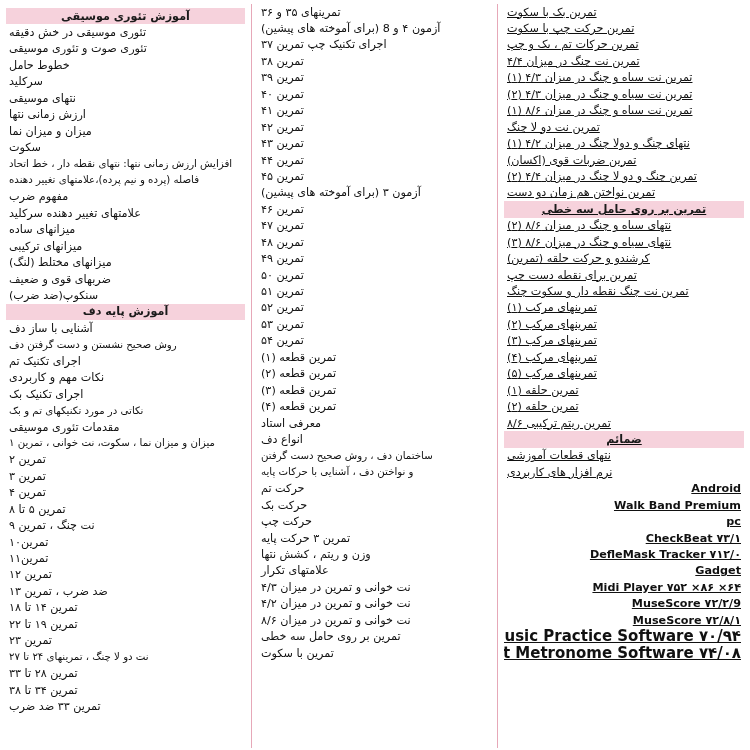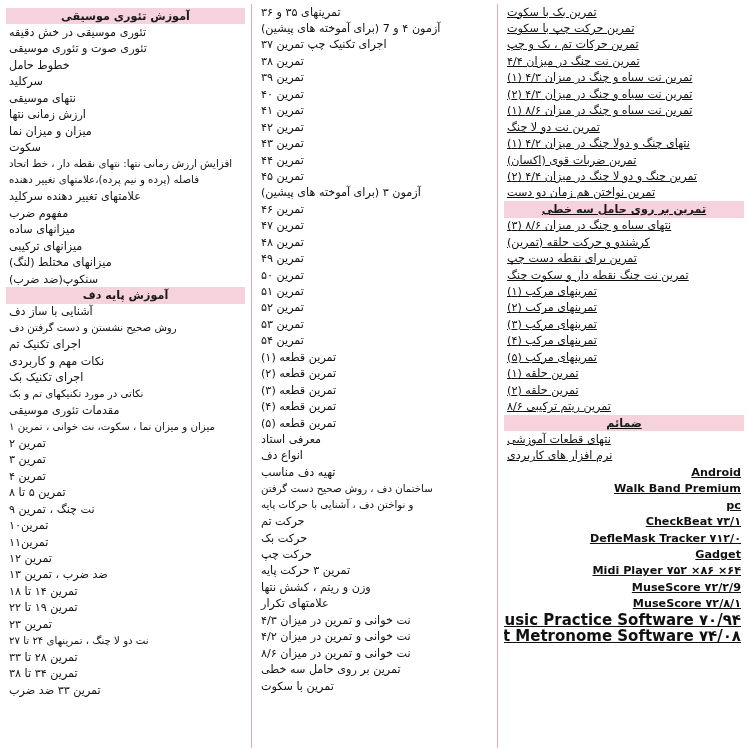--- a/index.html
+++ b/index.html
@@ -61,20 +61,21 @@
       <div class="row">تمرین نت چنگ در میزان ۴/۴</div>
       <div class="row">تمرین نت سیاه و چنگ در میزان ۴/۳ (۱)</div>
       <div class="row">تمرین نت سیاه و چنگ در میزان ۴/۳ (۲)</div>
       <div class="row">تمرین نت سیاه و چنگ در میزان ۸/۶ (۱)</div>
       <div class="row">تمرین نت دو لا چنگ</div>
       <div class="row">نتهای چنگ و دولا چنگ در میزان ۴/۲ (۱)</div>
       <div class="row">تمرین ضربات قوی (اکسان)</div>
       <div class="row">تمرین چنگ و دو لا چنگ در میزان ۴/۴ (۲)</div>
       <div class="row">تمرین نواختن هم زمان دو دست</div>
       <div class="row hdr">تمرین بر روی حامل سه خطی</div>
+      <div class="row">نتهای سیاه و چنگ در میزان ۸/۶ (۲)</div>
       <div class="row">نتهای سیاه و چنگ در میزان ۸/۶ (۳)</div>
       <div class="row">کرشندو و حرکت حلقه (تمرین)</div>
       <div class="row">تمرین برای نقطه دست چپ</div>
       <div class="row">تمرین نت چنگ نقطه دار و سکوت چنگ</div>
       <div class="row">تمرینهای مرکب (۱)</div>
       <div class="row">تمرینهای مرکب (۲)</div>
       <div class="row">تمرینهای مرکب (۳)</div>
       <div class="row">تمرینهای مرکب (۴)</div>
       <div class="row">تمرینهای مرکب (۵)</div>
       <div class="row">تمرین حلقه (۱)</div>
@@ -90,21 +91,21 @@
       <div class="row ltr b">DefleMask Tracker ۷۱۲/۰</div>
       <div class="row ltr b">Gadget</div>
       <div class="row ltr b">Midi Player ۷۵۲ ×۸۶ ×۶۴</div>
       <div class="row ltr b">MuseScore ۷۲/۲/9</div>
       <div class="row ltr b">MuseScore ۷۲/۸/۱</div>
       <div class="row ltr b tiny">PlayPerfect Music Practice Software ۷۰/۹۴</div>
       <div class="row ltr b tiny">TempoPerfect Metronome Software ۷۴/۰۸</div>
     </div>
   <div class="col col-mid" id="col-mid">
       <div class="row">تمرینهای ۳۵ و ۳۶</div>
-      <div class="row">آزمون ۴ و 7 (برای آموخته های پیشین)</div>
+      <div class="row">آزمون ۴ و 8 (برای آموخته های پیشین)</div>
       <div class="row">اجرای تکنیک چپ تمرین ۳۷</div>
       <div class="row">تمرین ۳۸</div>
       <div class="row">تمرین ۳۹</div>
       <div class="row">تمرین ۴۰</div>
       <div class="row">تمرین ۴۱</div>
       <div class="row">تمرین ۴۲</div>
       <div class="row">تمرین ۴۳</div>
       <div class="row">تمرین ۴۴</div>
       <div class="row">تمرین ۴۵</div>
       <div class="row">آزمون ۳ (برای آموخته های پیشین)</div>
@@ -114,24 +115,22 @@
       <div class="row">تمرین ۴۹</div>
       <div class="row">تمرین ۵۰</div>
       <div class="row">تمرین ۵۱</div>
       <div class="row">تمرین ۵۲</div>
       <div class="row">تمرین ۵۳</div>
       <div class="row">تمرین ۵۴</div>
       <div class="row">تمرین قطعه (۱)</div>
       <div class="row">تمرین قطعه (۲)</div>
       <div class="row">تمرین قطعه (۳)</div>
       <div class="row">تمرین قطعه (۴)</div>
-      <div class="row">تمرین قطعه (۵)</div>
       <div class="row">معرفی استاد</div>
       <div class="row">انواع دف</div>
-      <div class="row">تهیه دف مناسب</div>
       <div class="row small">ساختمان دف ، روش صحیح دست گرفتن</div>
       <div class="row small">و نواختن دف ، آشنایی با حرکات پایه</div>
       <div class="row">حرکت تم</div>
       <div class="row">حرکت بک</div>
       <div class="row">حرکت چپ</div>
       <div class="row">تمرین ۳ حرکت پایه</div>
       <div class="row">وزن و ریتم ، کشش نتها</div>
       <div class="row">علامتهای تکرار</div>
       <div class="row">نت خوانی و تمرین در میزان ۴/۳</div>
       <div class="row">نت خوانی و تمرین در میزان ۴/۲</div>
@@ -144,25 +143,26 @@
       <div class="row">تئوری موسیقی در خش دقیقه</div>
       <div class="row">تئوری صوت و تئوری موسیقی</div>
       <div class="row">خطوط حامل</div>
       <div class="row">سرکلید</div>
       <div class="row">نتهای موسیقی</div>
       <div class="row">ارزش زمانی نتها</div>
       <div class="row">میزان و میزان نما</div>
       <div class="row">سکوت</div>
       <div class="row small">افزایش ارزش زمانی نتها: نتهای نقطه دار ، خط اتحاد</div>
       <div class="row small">فاصله (پرده و نیم پرده)،علامتهای تغییر دهنده</div>
+      <div class="row">مفهوم ضرب</div>
       <div class="row">علامتهای تغییر دهنده سرکلید</div>
-      <div class="row">مفهوم ضرب</div>
       <div class="row">میزانهای ساده</div>
       <div class="row">میزانهای ترکیبی</div>
       <div class="row">میزانهای مختلط (لنگ)</div>
+      <div class="row">ضربهای قوی و ضعیف</div>
       <div class="row">سنکوپ(ضد ضرب)</div>
       <div class="row hdr">آموزش پایه دف</div>
       <div class="row">آشنایی با ساز دف</div>
       <div class="row small">روش صحیح نشستن و دست گرفتن دف</div>
       <div class="row">اجرای تکنیک تم</div>
       <div class="row">نکات مهم و کاربردی</div>
       <div class="row">اجرای تکنیک بک</div>
       <div class="row small">نکاتی در مورد تکنیکهای تم و بک</div>
       <div class="row">مقدمات تئوری موسیقی</div>
       <div class="row small">میزان و میزان نما ، سکوت، نت خوانی ، تمرین ۱</div>

